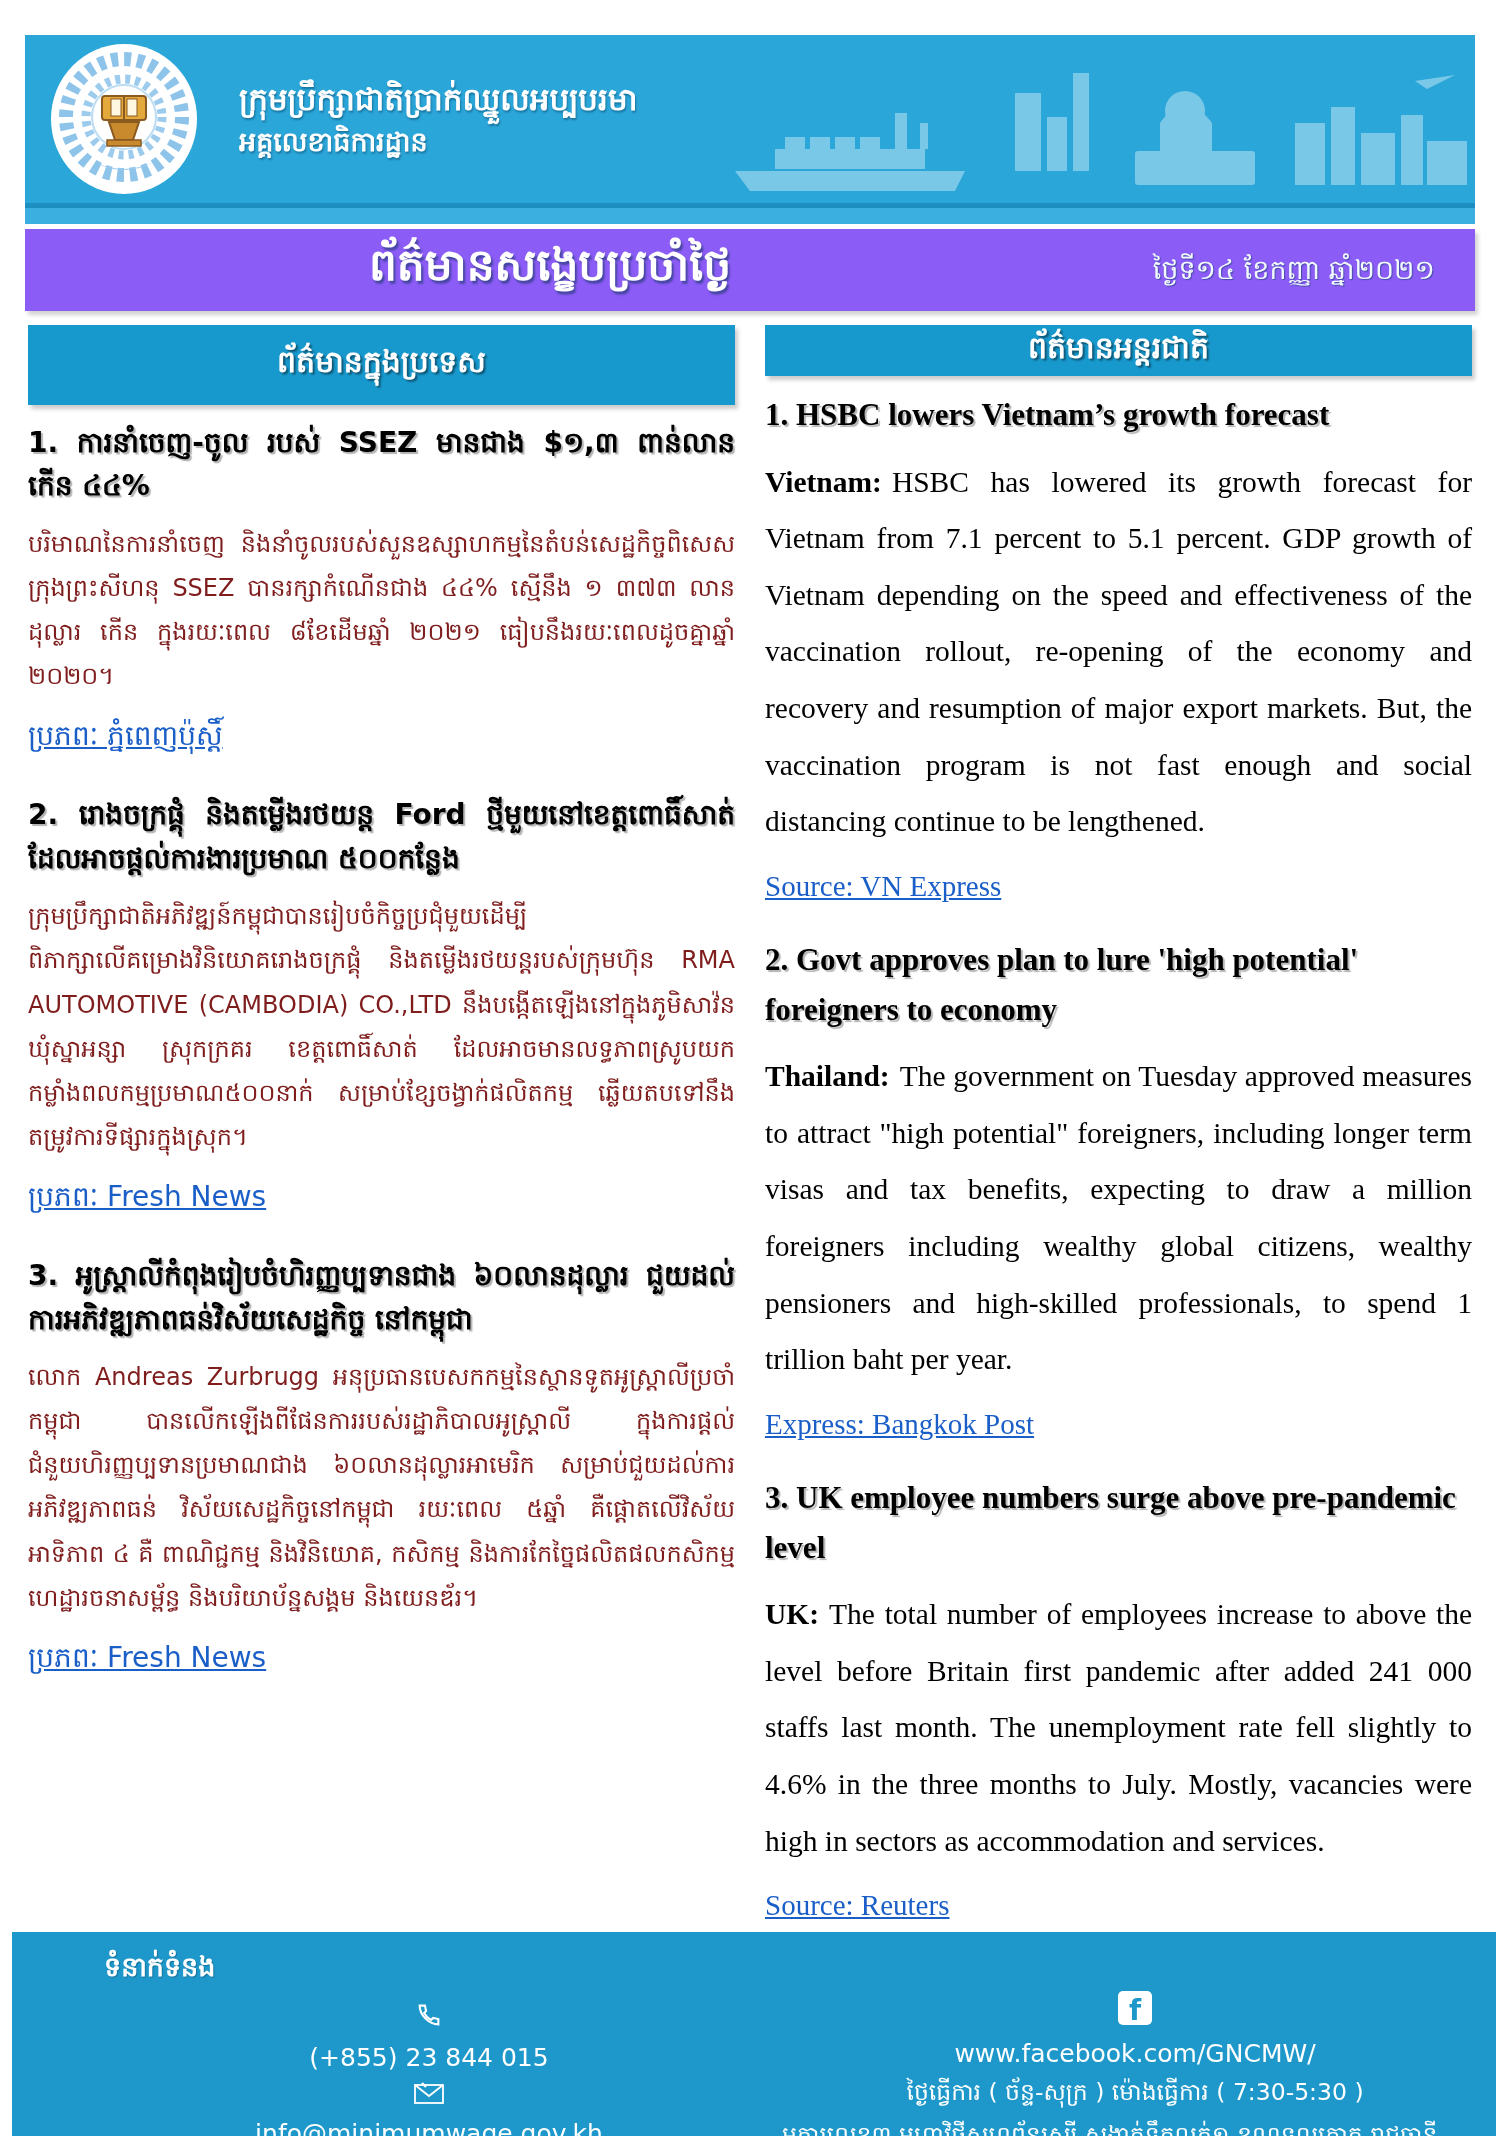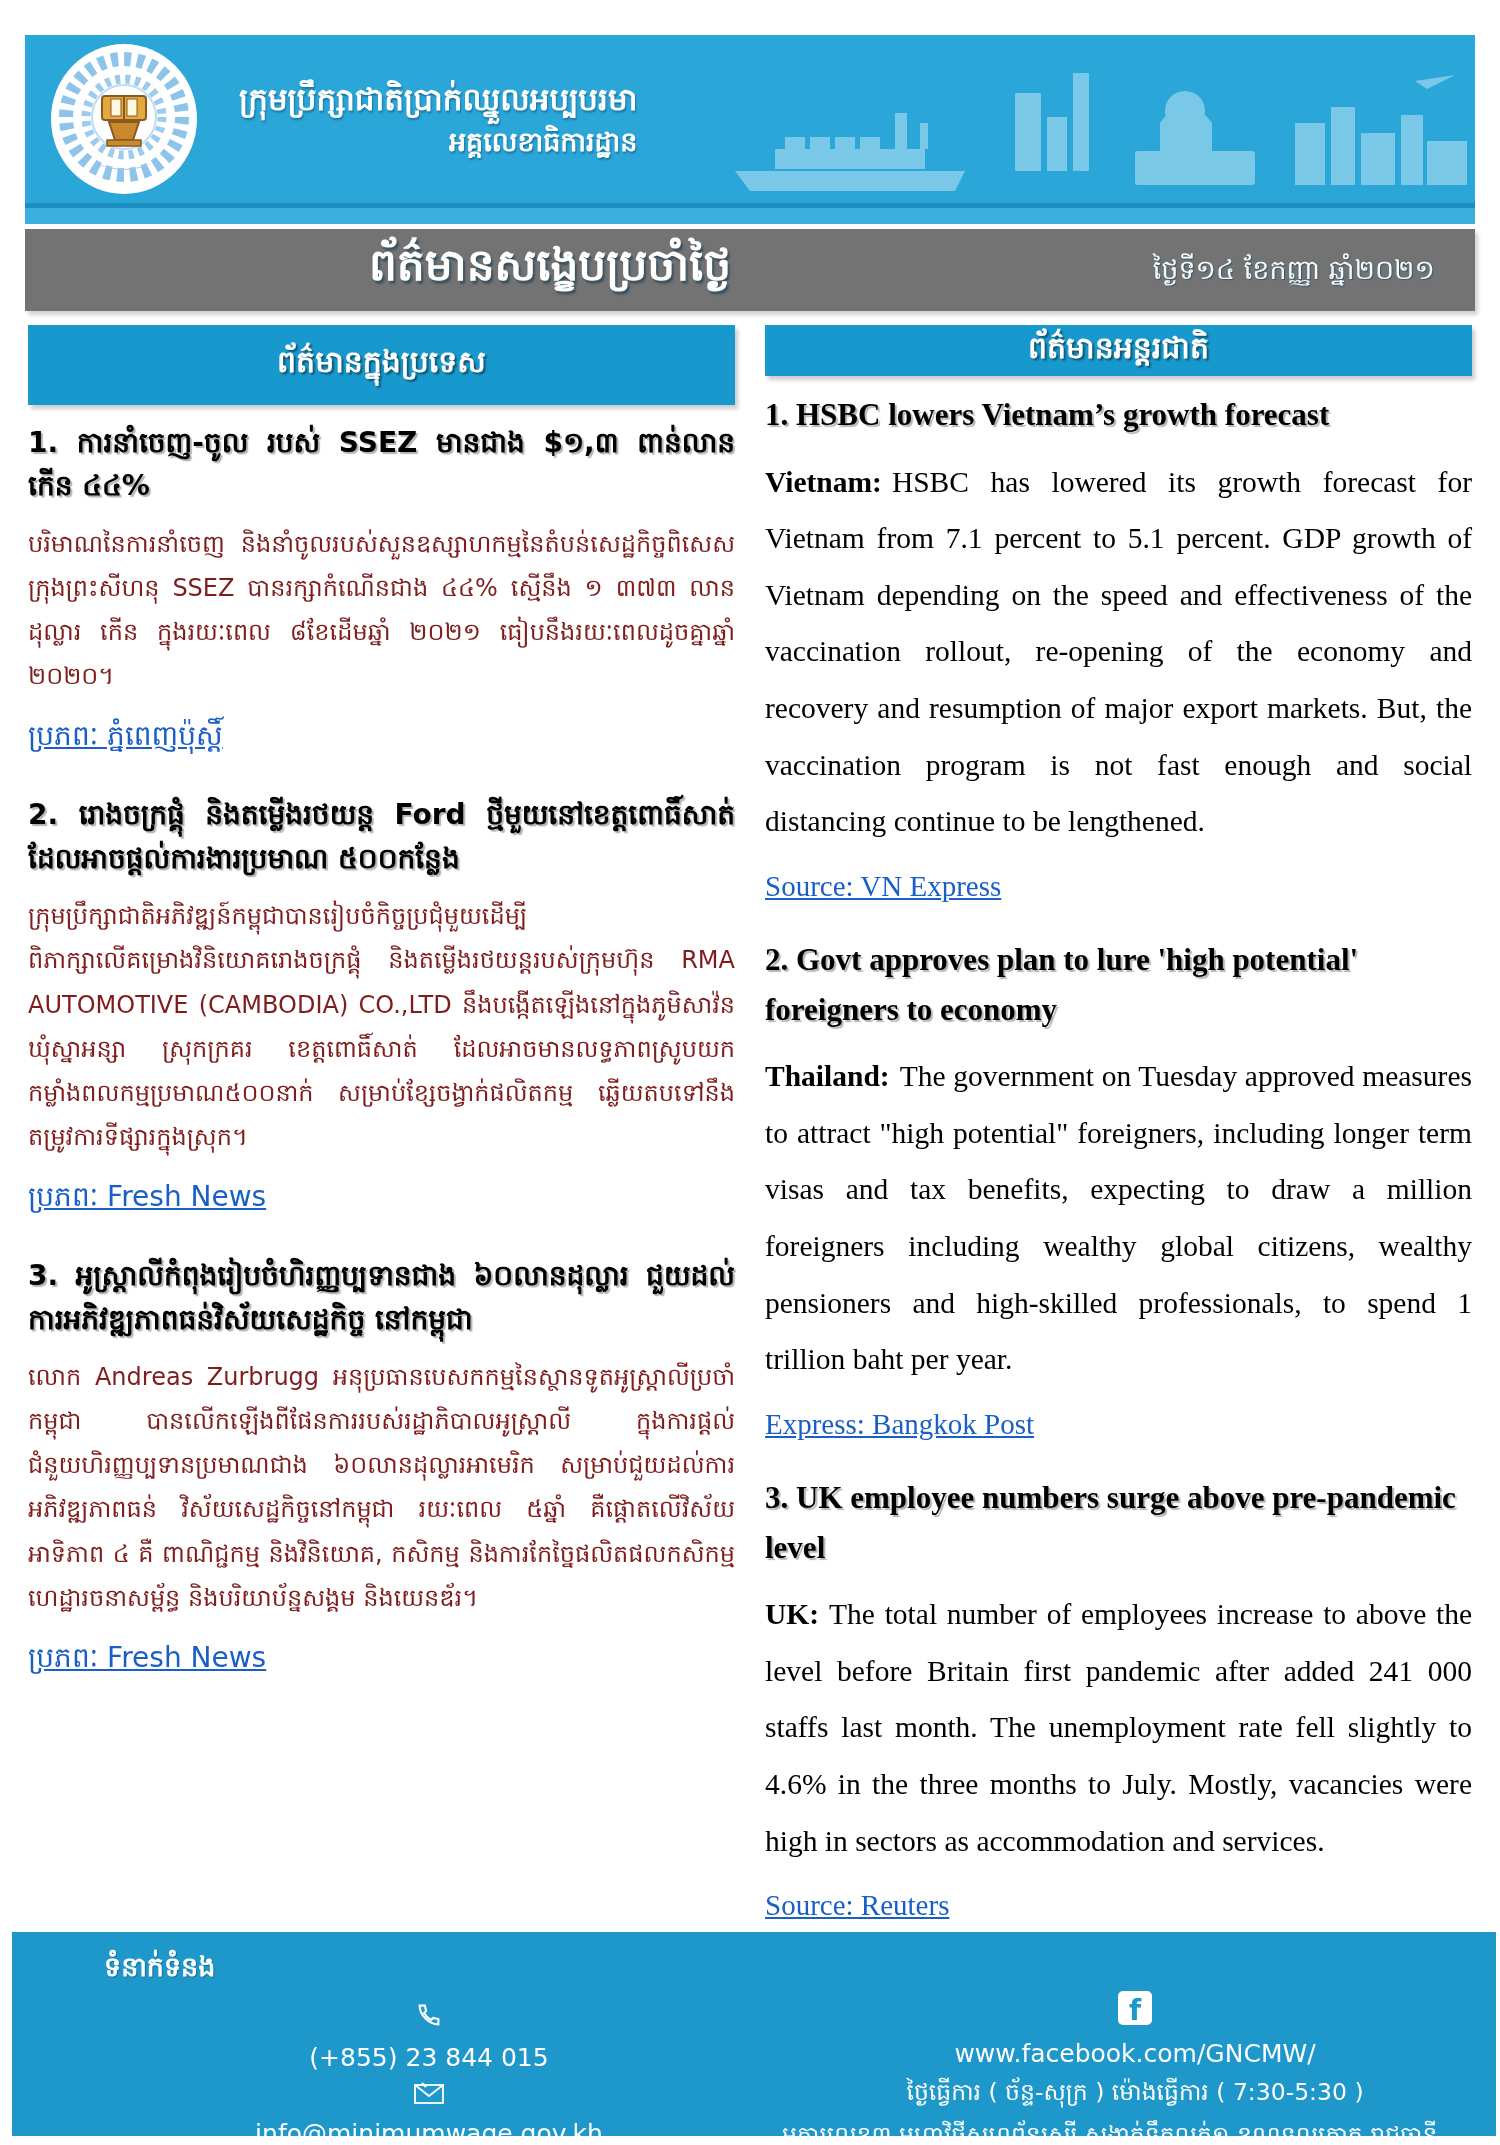--- a/index.html
+++ b/index.html
@@ -5,30 +5,30 @@
   html,body{margin:0;padding:0;}
   body{
     width:1500px;height:2145px;position:relative;background:#ffffff;
     font-family:"DejaVu Sans", sans-serif;overflow:hidden;
   }
   .header{
     margin:35px 25px 0 25px;height:168px;background:#2BA6D9;
     border-bottom:5px solid #1C8EC0;position:relative;display:flex;align-items:center;
   }
   .logo{width:150px;height:150px;margin-left:24px;flex:0 0 auto;z-index:2;}
-  .org-names{margin-left:40px;text-align:right;color:#ffffff;z-index:2;
+  .org-names{margin-left:40px;text-align:left;color:#ffffff;z-index:2;
     text-shadow:1px 2px 2px rgba(0,60,90,.45);}
   .org-line1{font-size:31px;font-weight:bold;line-height:1.5;}
   .org-line2{font-size:27px;font-weight:bold;line-height:1.5;}
   .header-art{position:absolute;right:0;bottom:0;height:150px;width:760px;opacity:.55;}
   .strip{margin:0 25px;height:16px;background:#3BAFDF;}
   .gapline{height:5px;background:#ffffff;margin:0 25px;}
   
   .titlebar{
-    margin:0 25px;height:82px;background:#737373;position:relative;
+    margin:0 25px;height:82px;background:#8b5cf6;position:relative;
     box-shadow:3px 4px 4px rgba(0,0,0,.18);
   }
   .main-title{
     position:absolute;left:0;right:400px;top:8px;text-align:center;
     font-size:44px;font-weight:bold;color:#ffffff;
     text-shadow:2px 3px 2px rgba(0,50,80,.5);
   }
   .issue-date{
     position:absolute;right:40px;top:24px;font-size:27px;color:#f2fafd;
     text-shadow:1px 1px 1px rgba(0,60,90,.5);

